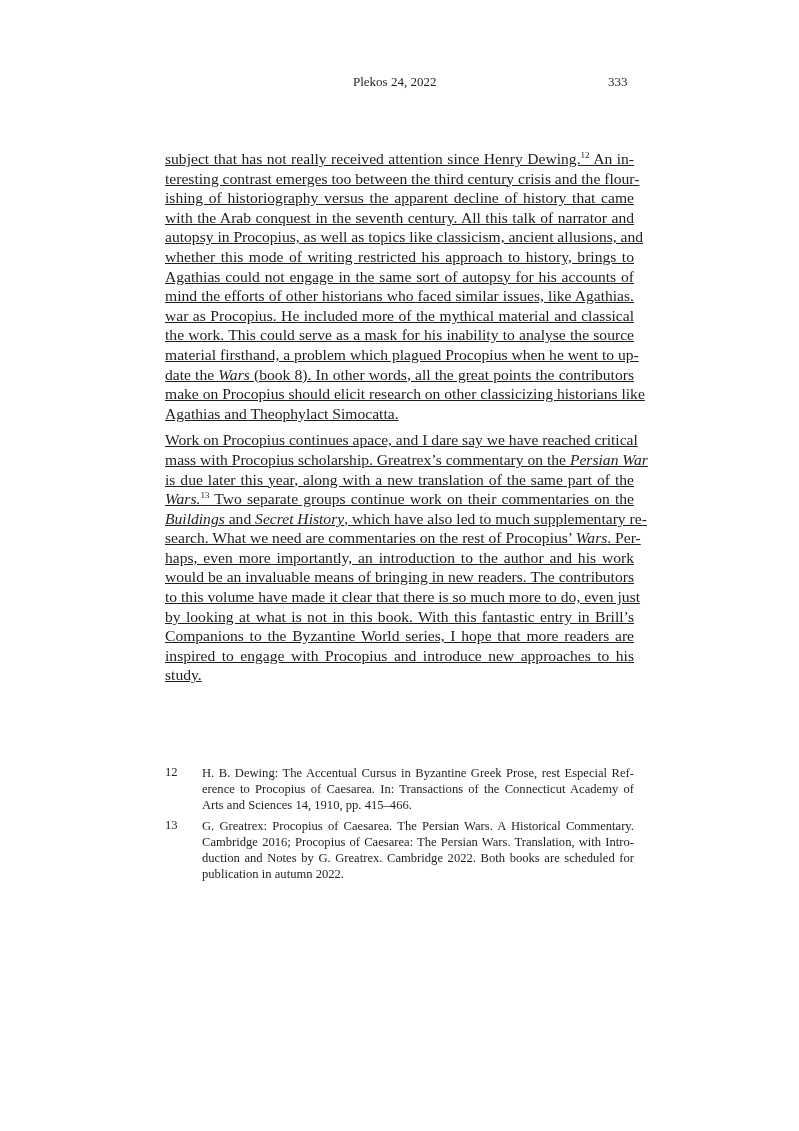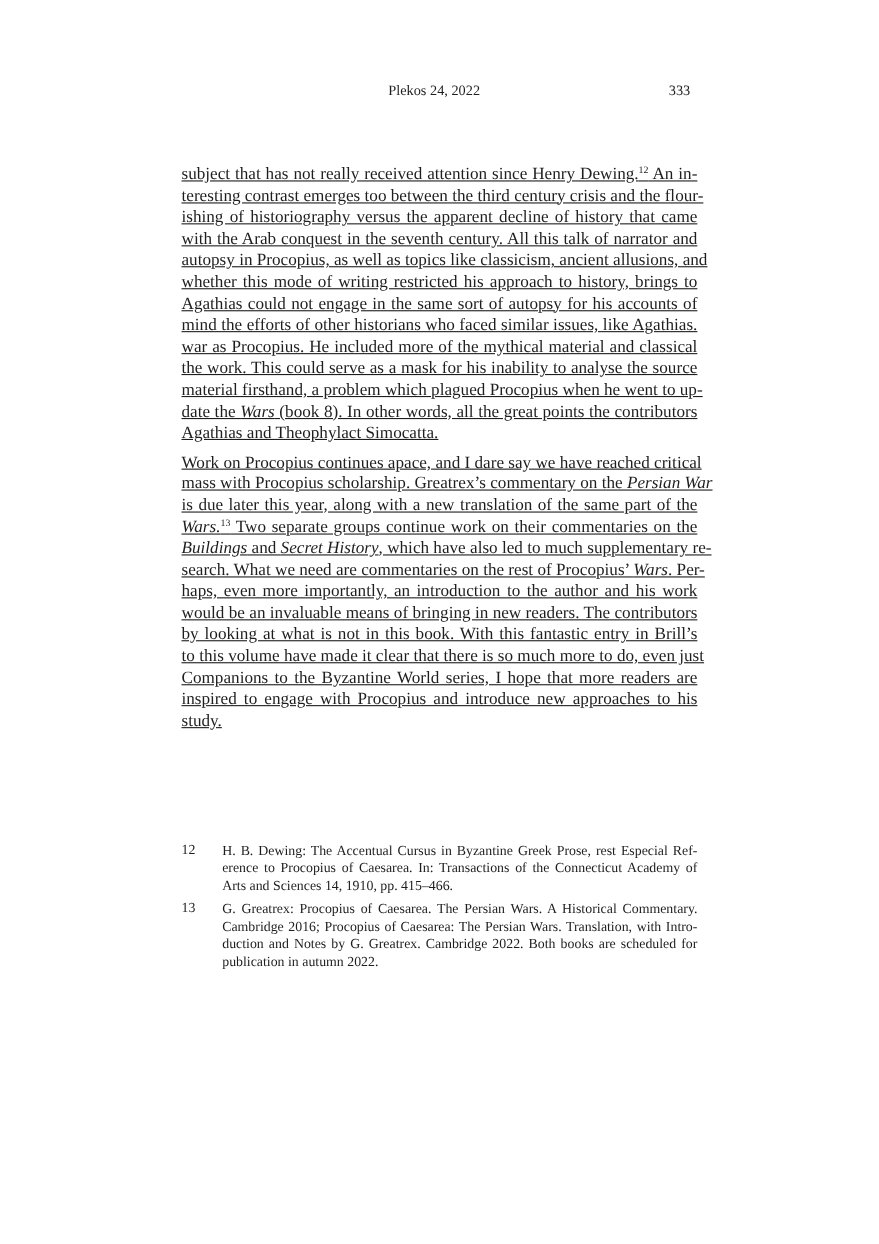--- a/index.html
+++ b/index.html
@@ -35,33 +35,34 @@
       <span class="line">ishing of historiography versus the apparent decline of history that came</span>
       <span class="line">with the Arab conquest in the seventh century. All this talk of narrator and</span>
       <span class="line">autopsy in Procopius, as well as topics like classicism, ancient allusions, and</span>
       <span class="line">whether this mode of writing restricted his approach to history, brings to</span>
       <span class="line">Agathias could not engage in the same sort of autopsy for his accounts of</span>
       <span class="line">mind the efforts of other historians who faced similar issues, like Agathias.</span>
       <span class="line">war as Procopius. He included more of the mythical material and classical</span>
       <span class="line">the work. This could serve as a mask for his inability to analyse the source</span>
       <span class="line">material firsthand, a problem which plagued Procopius when he went to up-</span>
       <span class="line">date the <em>Wars</em> (book 8). In other words, all the great points the contributors</span>
+      <span class="line">make on Procopius should elicit research on other classicizing historians like</span>
       <span class="line last">Agathias and Theophylact Simocatta.</span>
     </div>
     <div class="para">
       <span class="line">Work on Procopius continues apace, and I dare say we have reached critical</span>
       <span class="line">mass with Procopius scholarship. Greatrex’s commentary on the <em>Persian War</em></span>
       <span class="line">is due later this year, along with a new translation of the same part of the</span>
       <span class="line"><em>Wars.</em><sup>13</sup> Two separate groups continue work on their commentaries on the</span>
       <span class="line"><em>Buildings</em> and <em>Secret History</em>, which have also led to much supplementary re-</span>
       <span class="line">search. What we need are commentaries on the rest of Procopius’ <em>Wars</em>. Per-</span>
       <span class="line">haps, even more importantly, an introduction to the author and his work</span>
       <span class="line">would be an invaluable means of bringing in new readers. The contributors</span>
+      <span class="line">to this volume have made it clear that there is so much more to do, even just</span>
       <span class="line">by looking at what is not in this book. With this fantastic entry in Brill’s</span>
-      <span class="line">to this volume have made it clear that there is so much more to do, even just</span>
       <span class="line">Companions to the Byzantine World series, I hope that more readers are</span>
       <span class="line">inspired to engage with Procopius and introduce new approaches to his</span>
       <span class="line last">study.</span>
     </div>
   </div>
 <div class="footnotes" id="footnotes">
     <div class="fn">
       <span class="fn-num">12</span>
       <span class="line">H. B. Dewing: The Accentual Cursus in Byzantine Greek Prose, rest Especial Ref-</span>
       <span class="line">erence to Procopius of Caesarea. In: Transactions of the Connecticut Academy of</span>

